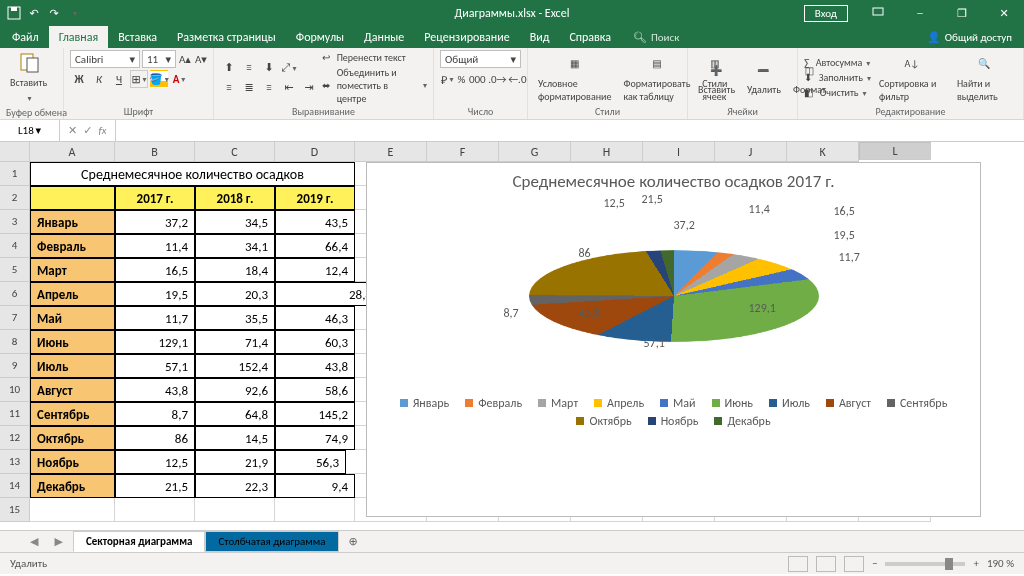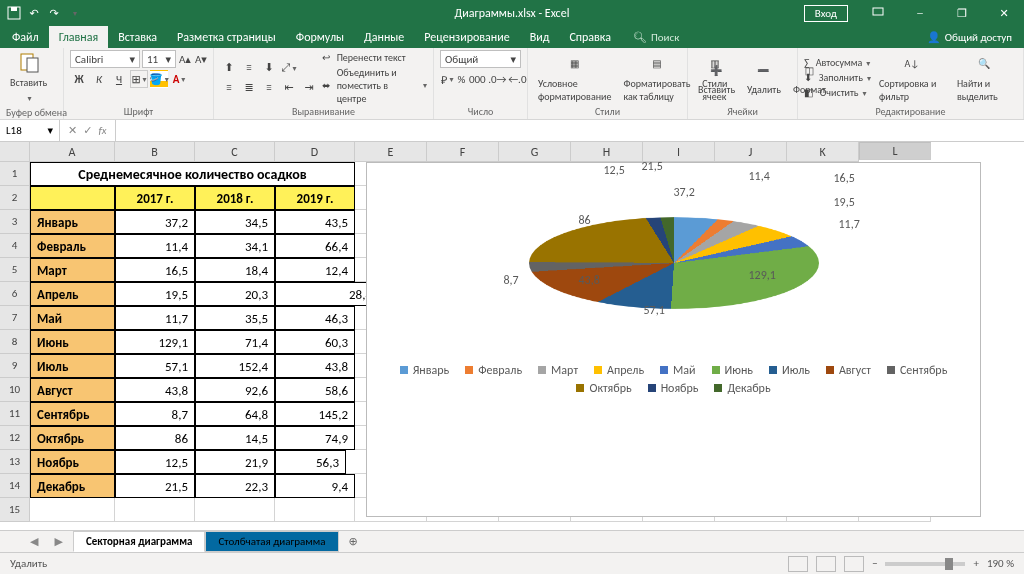--- a/index.html
+++ b/index.html
@@ -31,21 +31,21 @@
 .rowctl { display: flex; align-items: center; gap: 2px; }
 .sel { border: 1px solid #bfbfbf; background: #fff; padding: 1px 4px; font-size: 11px; min-width: 70px; height: 18px; display: flex; align-items: center; justify-content: space-between; }
 .sel.small { min-width: 34px; }
 .mini { width: 18px; height: 18px; border: 1px solid transparent; display: inline-flex; align-items: center; justify-content: center; font-size: 11px; }
 .mini.br { border: 1px solid #ccc; }
 .col { display: flex; flex-direction: column; gap: 2px; }
 .drop::after { content: '▾'; font-size: 8px; margin-left: 2px; color: #666; }
 
 
 .fxbar { height: 22px; display: flex; border-bottom: 1px solid #ccc; background: #fff; }
-.namebox { width: 60px; border-right: 1px solid #ccc; padding: 2px 6px; display: flex; align-items: center; justify-content: space-between; font-size: 11px; }
+.namebox { width: 60px; border-right: 1px solid #ccc; padding: 2px 18px; display: flex; align-items: center; justify-content: space-between; font-size: 11px; }
 .fxbtns { display: flex; align-items: center; gap: 6px; padding: 0 8px; border-right: 1px solid #ccc; color: #888; }
 .fxinput { flex: 1; padding: 2px 6px; }
 
 
 .grid { display: flex; height: 388px; }
 .rowhdrs { width: 30px; }
 .rowhdr, .corner { background: #e6e6e6; border-right: 1px solid #ccc; border-bottom: 1px solid #ccc; font-size: 11px; text-align: center; color: #444; }
 .corner { height: 20px; }
 .rowhdr { height: 24px; display: flex; align-items: center; justify-content: center; }
 .cols { flex: 1; overflow: hidden; }
@@ -53,21 +53,21 @@
 .colhdr { background: #e6e6e6; border-right: 1px solid #ccc; border-bottom: 1px solid #ccc; text-align: center; font-size: 12px; color: #444; display: flex; align-items: center; justify-content: center; }
 .colhdr.sel { background: #cfcfcf; }
 .cells { position: relative; }
 .cellrow { display: flex; height: 24px; }
 .cell { border-right: 1px solid #d4d4d4; border-bottom: 1px solid #d4d4d4; padding: 2px 6px; font-size: 13px; background: #fff; display: flex; align-items: center; }
 .cell.rt { justify-content: flex-end; }
 .cell.ct { justify-content: center; }
 .cell.hdr { background: #fff159; font-weight: bold; border: 1px solid #000; }
 .cell.month { background: #f8c572; font-weight: bold; border: 1px solid #000; }
 .cell.val { border: 1px solid #000; }
-.cell.title { font-weight: bold; font-size: 14px; border: 1px solid #000; text-align: center; }
+.cell.title { font-weight: normal; font-size: 14px; border: 1px solid #000; text-align: center; }
 
 
 .chart { position: absolute; left: 336px; top: 0px; width: 615px; height: 355px; background: #fff; border: 1px solid #bbb; font-family: Calibri, sans-serif; }
 .chart-title { text-align: center; font-size: 17px; color: #595959; padding: 8px 0 4px; }
 .pie { position: relative; width: 300px; height: 180px; margin: 10px auto 6px; }
 .pie3d { position: absolute; width: 290px; height: 160px; left: 5px; top: 10px;
   background: conic-gradient(
     #5b9bd5 0 8.3%, #ed7d31 8.3% 10.9%, #a5a5a5 10.9% 14.6%, #ffc000 14.6% 19.0%,
     #4472c4 19.0% 21.6%, #70ad47 21.6% 50.6%, #255e91 50.6% 63.4%, #9e480e 63.4% 73.3%,
     #636363 73.3% 75.2%, #997300 75.2% 94.5%, #264478 94.5% 97.3%, #43682b 97.3% 100%);
@@ -538,20 +538,21 @@
           <div class="cell " style="width: 72px;"></div>
           <div class="cell " style="width: 72px;"></div>
           <div class="cell " style="width: 72px;"></div>
           <div class="cell " style="width: 72px;"></div>
           <div class="cell " style="width: 72px;"></div>
           <div class="cell " style="width: 72px;"></div>
           <div class="cell " style="width: 72px;"></div>
           <div class="cell " style="width: 72px;"></div>
         </div>
         <div class="chart">
+        <div class="chart-title">Среднемесячное количество осадков 2017 г.</div>
         <div class="pie">
           <div class="pie-bottom"></div>
           <div class="pie3d"></div>
           <span class="dlabel" style="left:150px;top:12px">37,2</span>
           <span class="dlabel" style="left:225px;top:-4px">11,4</span>
           <span class="dlabel" style="left:310px;top:-2px">16,5</span>
           <span class="dlabel" style="left:310px;top:22px">19,5</span>
           <span class="dlabel" style="left:315px;top:44px">11,7</span>
           <span class="dlabel" style="left:225px;top:95px">129,1</span>
           <span class="dlabel" style="left:120px;top:130px">57,1</span>

